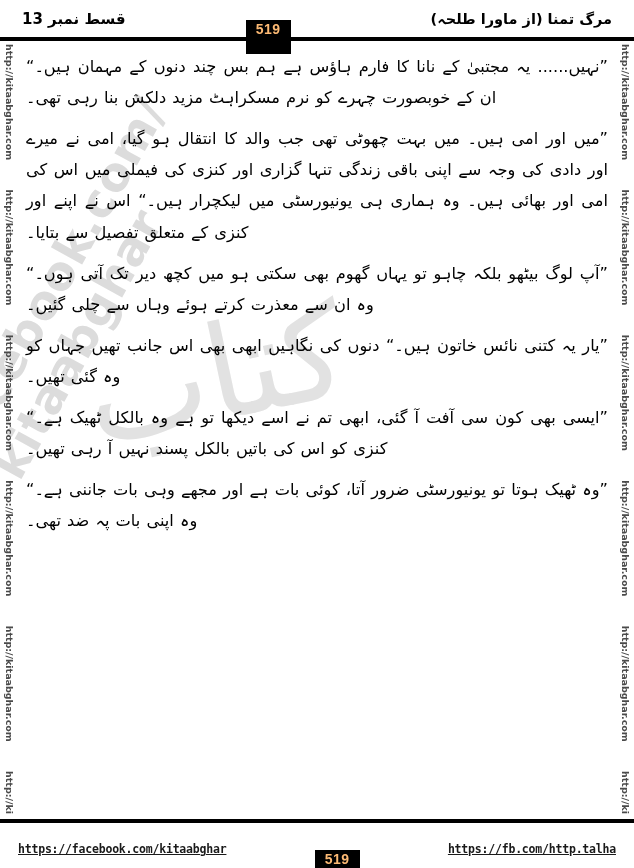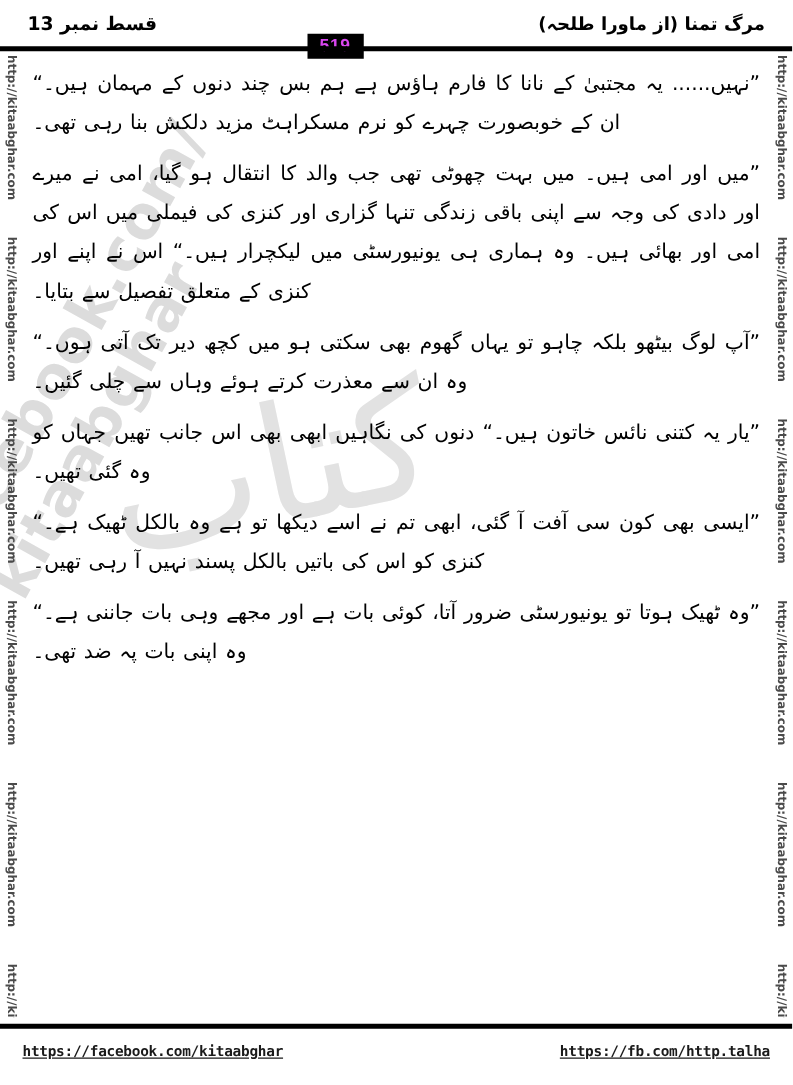--- a/index.html
+++ b/index.html
@@ -112,25 +112,25 @@
     font-size: 15px;
     font-weight: 700;
     color: #000000;
     direction: rtl;
     white-space: nowrap;
   }
   .hdr-title { font-size: 14.5px; margin-left: 20px; }
 
   .pagebadge {
     background: #000000;
-    color: #d946ef;
+    color: #fdba74;
     font-family: "Liberation Sans", sans-serif;
     font-size: 14px;
     font-weight: 700;
-    padding: 2px 10px 3px 10px;
+    padding: 2px 10px 16px 10px;
     letter-spacing: 0.5px;
     line-height: 1.1;
     margin-top: 36px;
   }
 
   .rule-top {
     position: relative;
     z-index: 3;
     height: 4px;
     background: #000000;
@@ -176,21 +176,21 @@
   
   .footer {
     position: absolute;
     left: 0;
     right: 0;
     top: 834px;
     z-index: 3;
     height: 30px;
     padding: 0 18px;
     display: flex;
-    align-items: flex-start;
+    align-items: center;
     justify-content: space-between;
     box-sizing: border-box;
   }
 
   .foot-url {
     font-family: "DejaVu Sans Mono", monospace;
     font-size: 11.5px;
     font-weight: 700;
     color: #1a1a1a;
     letter-spacing: -0.2px;

